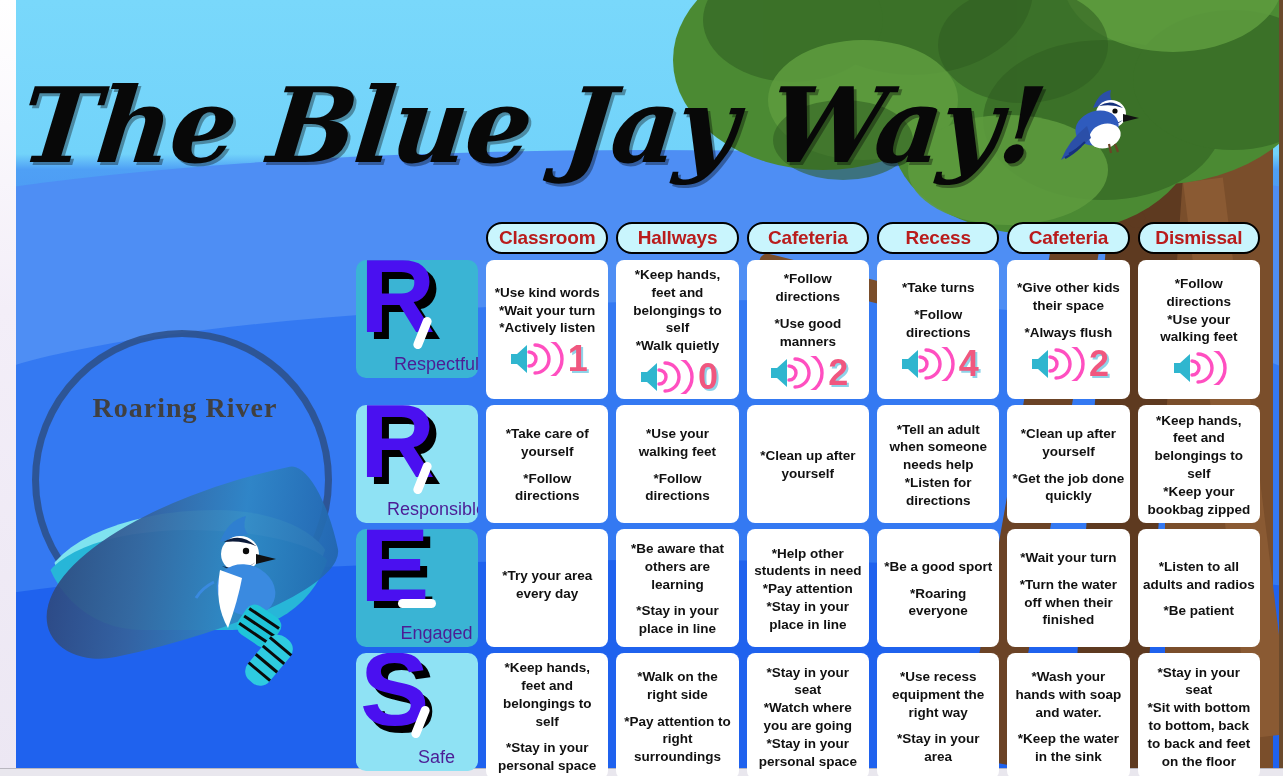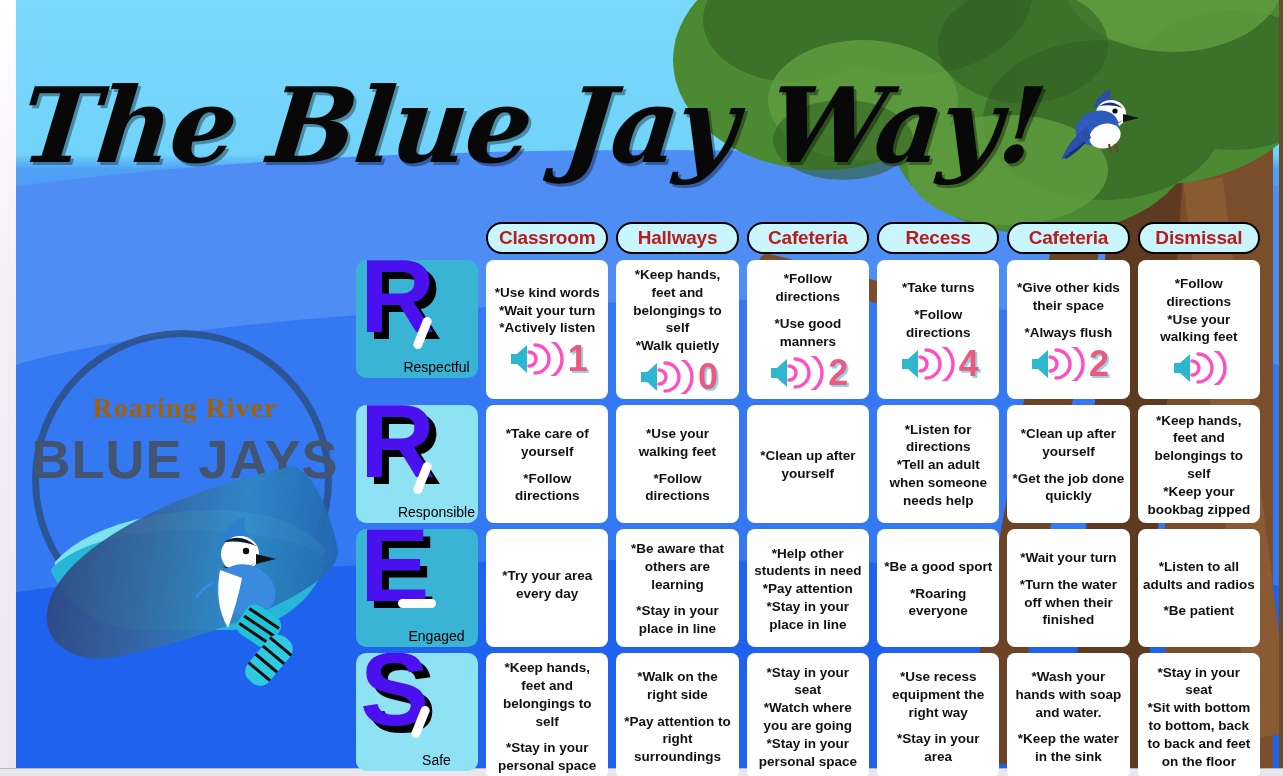--- a/index.html
+++ b/index.html
@@ -83,21 +83,21 @@
   
   #logo { position: absolute; left: 20px; top: 330px; width: 320px; height: 370px; }
   .logo-ring {
     position: absolute; left: 12px; top: 0; width: 300px; height: 300px;
     border: 7px solid #2d4f86; border-radius: 50%;
     opacity: .85;
   }
   .logo-top {
     position: absolute; left: 0; top: 62px; width: 330px; text-align: center;
     font-family: "Liberation Serif", serif; font-weight: bold;
-    font-size: 28px; color: #a16207; letter-spacing: 1px;
+    font-size: 28px; color: #404040; letter-spacing: 1px;
   }
   .logo-main {
     position: absolute; left: 0; top: 98px; width: 330px; text-align: center;
     font-family: "Liberation Sans", sans-serif; font-weight: bold;
     font-size: 54px; color: #425470; letter-spacing: 1px;
   }
   .water-wave1 {
     position:absolute; left:22px; top:180px; width:290px; height:120px;
     background:#7fe3ef; border-radius: 60% 40% 0 0 / 70% 50% 0 0;
     clip-path: inset(0 0 0 0 round 0 0 140px 140px);
@@ -156,21 +156,21 @@
     text-shadow: 7px 7px 0 #000;
     font-style: normal;
   }
   .letter-tile .shine {
     position: absolute; width: 9px; height: 34px; background: #fff;
     border-radius: 6px; transform: rotate(22deg);
   }
   .letter-tile .vlabel {
     position: relative; z-index: 3;
     font-family: "Liberation Sans", sans-serif;
-    font-weight: normal; font-size: 14px; color: #000000; margin-left: 39px;
+    font-weight: normal; font-size: 18px; color: #4c1d95; margin-left: 39px;
   }
   .cell {
     background: #fff;
     border-radius: 8px;
     min-height: 118px;
     padding: 6px 5px 4px;
     display: flex; flex-direction: column;
     align-items: center; justify-content: center;
     text-align: center;
     font-family: "Liberation Sans", sans-serif;
@@ -256,21 +256,20 @@
 
   <div class="left-rail"></div>
   <div class="right-edge"></div>
   <div class="bottom-rail"></div>
 
   <div id="title">The Blue Jay Way!</div>
 
   <div id="logo">
     <div class="logo-ring"></div>
     <div class="logo-top">Roaring River</div>
-    <div class="logo-main">BLUE JAYS</div>
     <div class="water-wave1"></div>
     <div class="water-wave2"></div>
     <div class="feather"></div>
     <svg class="bird1" viewBox="0 0 160 185">
       <path d="M72 30 q8 -22 26 -26 q-4 12 2 18 z" fill="#2f7fd0"></path>
       <ellipse cx="92" cy="42" rx="19" ry="18" fill="#ffffff"></ellipse>
       <path d="M76 30 q16 -10 32 4 q-14 -6 -32 -4z" fill="#0c1b3a"></path>
       <path d="M74 54 q16 10 34 -4 q-14 10 -34 4z" fill="#0c1b3a"></path>
       <circle cx="98" cy="39" r="3.2" fill="#0a0a0a"></circle>
       <path d="M108 42 l20 5 l-20 5 z" fill="#111"></path>
@@ -403,22 +402,22 @@
       </div>
       <div class="cell">
         <span class="line">*Use your walking feet</span>
         <div class="gap"></div>
         <span class="line">*Follow directions</span>
       </div>
       <div class="cell">
         <span class="line">*Clean up after yourself</span>
       </div>
       <div class="cell">
+        <span class="line">*Tell an adult when someone needs help</span>
         <span class="line">*Listen for directions</span>
-        <span class="line">*Tell an adult when someone needs help</span>
       </div>
       <div class="cell">
         <span class="line">*Clean up after yourself</span>
         <div class="gap"></div>
         <span class="line">*Get the job done quickly</span>
       </div>
       <div class="cell">
         <span class="line">*Keep hands, feet and belongings to self</span>
         <span class="line">*Keep your bookbag zipped</span>
       </div>

